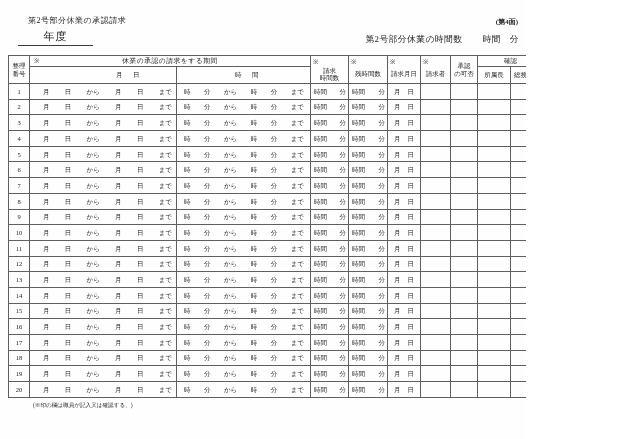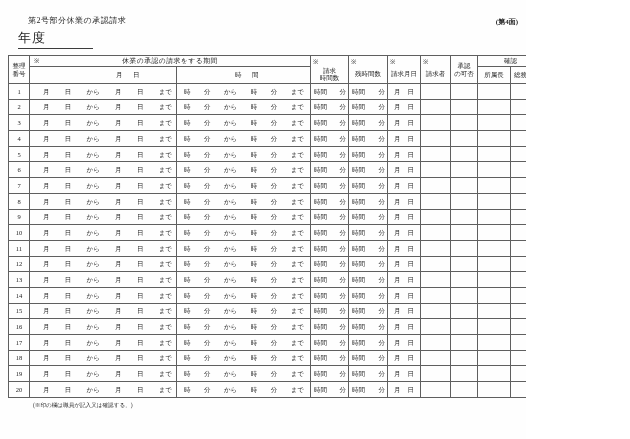--- a/index.html
+++ b/index.html
@@ -7,21 +7,21 @@
     width:630px;height:439px;background:#ffffff;
     font-family:"Liberation Serif","DejaVu Serif",serif;
     color:#1f1f1f;
   }
   .page{position:relative;width:526px;height:439px;background:#fefefe;overflow:hidden;}
 
   
   .doc-title{position:absolute;left:28px;top:15px;font-size:8px;letter-spacing:.5px;white-space:nowrap;}
   .page-marker{position:absolute;right:8px;top:17px;font-size:7px;white-space:nowrap;font-weight:bold;}
   .year-line{position:absolute;left:18px;top:29px;width:75px;border-bottom:1px solid #3c3c3c;
-             text-align:left;font-size:13px;padding-bottom:1px;letter-spacing:1px;}
+             text-align:center;font-size:11px;padding-bottom:1px;letter-spacing:1px;}
   .hours-line{position:absolute;right:7px;top:34px;font-size:8.8px;white-space:nowrap;letter-spacing:.4px;}
   .hours-line .sp1{display:inline-block;width:20px;}
   .hours-line .sp2{display:inline-block;width:9px;}
 
   
   table.form{
     position:absolute;left:8px;top:55px;width:615px;
     border-collapse:collapse;table-layout:fixed;
   }
   table.form th,table.form td{
@@ -60,20 +60,23 @@
 
 <div class="page">
 
   <div class="doc-title">第2号部分休業の承認請求</div>
   <div class="page-marker">(第4面)</div>
 
   <div class="year-line">
     <span>年度</span>
   </div>
 
+  <div class="hours-line">
+    <span>第2号部分休業の時間数</span><span class="sp1"></span><span>時間</span><span class="sp2"></span><span>分</span>
+  </div>
 
   <table class="form">
     <colgroup>
       <col style="width:21px">
         <col style="width:147px">
         <col style="width:134px">
       <col style="width:38px">
         <col style="width:39px">
         <col style="width:33px">
       <col style="width:30px">

